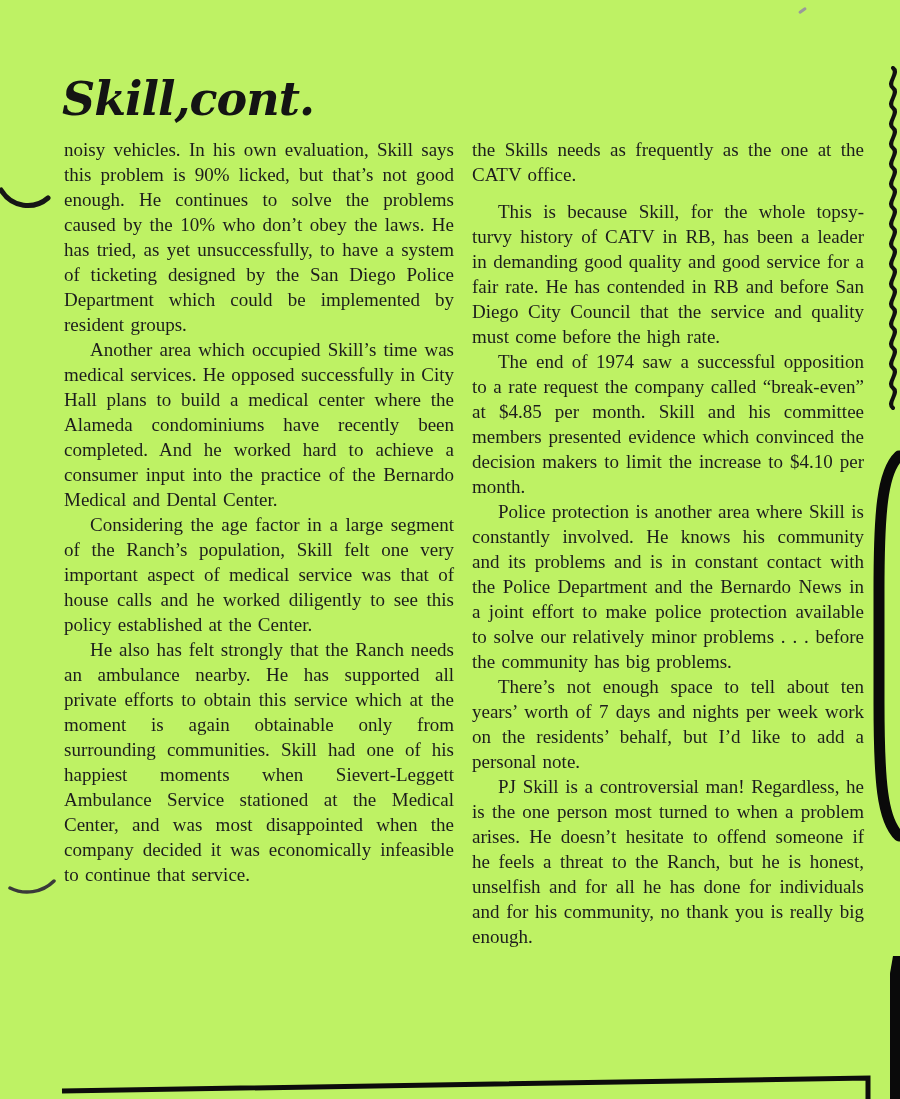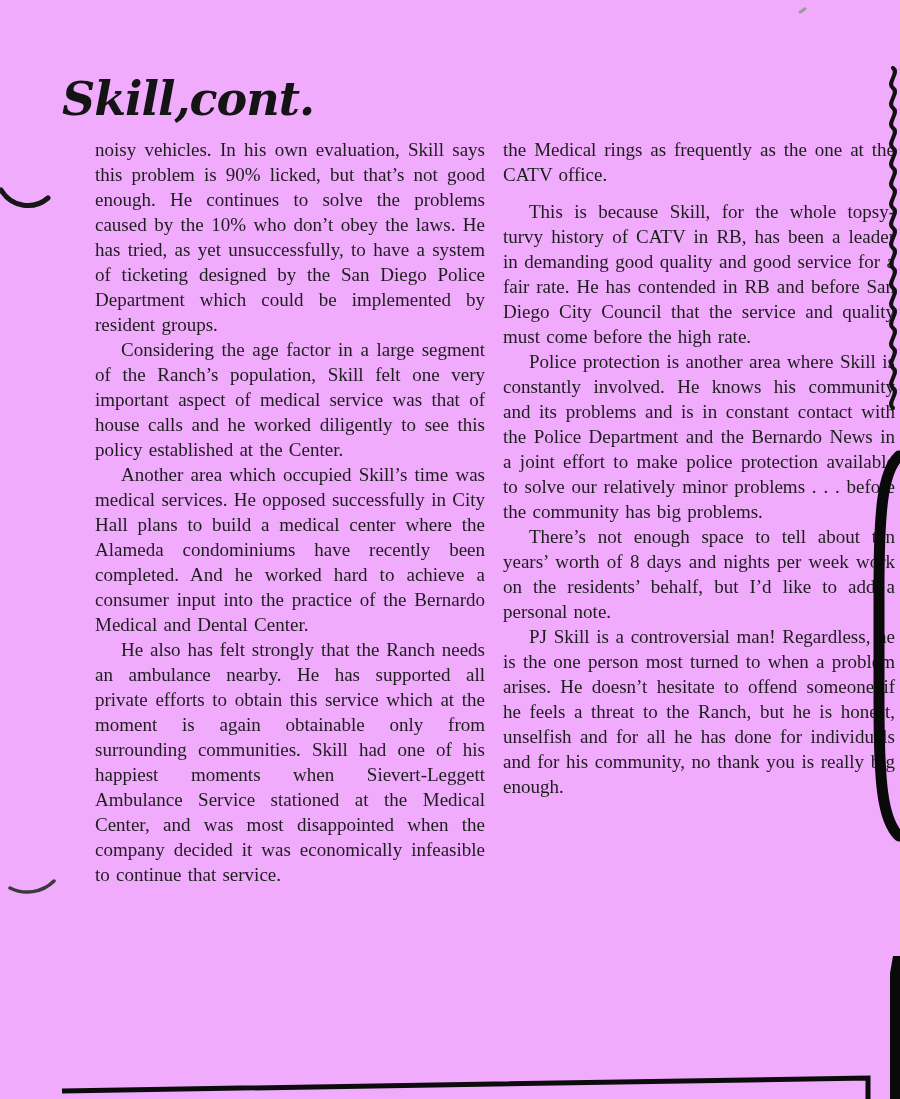--- a/index.html
+++ b/index.html
@@ -4,21 +4,21 @@
 <style>
   html, body {
     margin: 0;
     padding: 0;
     background: #ffffff;
   }
   #page {
     position: relative;
     width: 900px;
     height: 1099px;
-    background: #f0abfc;
+    background: #bef264;
     overflow: hidden;
     font-family: "Liberation Serif", serif;
     color: #1d1d1d;
   }
   .title {
     position: absolute;
     left: 62px;
     top: 72px;
     font-family: "DejaVu Serif", serif;
     font-style: italic;
@@ -28,21 +28,20 @@
     color: #141414;
     white-space: nowrap;
   }
   .col {
     position: absolute;
     top: 137px;
     font-size: 19px;
     line-height: 25px;
     text-align: justify;
     word-spacing: 1.5px;
-    margin-left: 31px;
   }
   #col-left  { left: 64px;  width: 390px; }
   #col-right { left: 472px; width: 392px; }
   .col p { margin: 0; }
   .col p.indent { text-indent: 26px; font-family: Liberation Serif, serif; }
   .col p.gap { margin-top: 12px; }
 
   
   .deco { position: absolute; pointer-events: none; }
   #chain-border   { right: 0;  top: 66px; }
@@ -66,30 +65,31 @@
 </style>
 </head>
 <body>
 
 <div id="page">
 
   <div class="title">Skill,cont.</div>
 
   <div class="col" id="col-left">
     <p>noisy vehicles. In his own evaluation, Skill says this problem is 90% licked, but that’s not good enough. He continues to solve the problems caused by the 10% who don’t obey the laws. He has tried, as yet unsuccessfully, to have a system of ticketing designed by the San Diego Police Department which could be implemented by resident groups.</p>
+    <p class="indent">Another area which occupied Skill’s time was medical services. He opposed successfully in City Hall plans to build a medical center where the Alameda condominiums have recently been completed. And he worked hard to achieve a consumer input into the practice of the Bernardo Medical and Dental Center.</p>
     <p class="indent">Considering the age factor in a large segment of the Ranch’s population, Skill felt one very important aspect of medical service was that of house calls and he worked diligently to see this policy established at the Center.</p>
-    <p class="indent">Another area which occupied Skill’s time was medical services. He opposed successfully in City Hall plans to build a medical center where the Alameda condominiums have recently been completed. And he worked hard to achieve a consumer input into the practice of the Bernardo Medical and Dental Center.</p>
     <p class="indent">He also has felt strongly that the Ranch needs an ambulance nearby. He has supported all private efforts to obtain this service which at the moment is again obtainable only from surrounding communities. Skill had one of his happiest moments when Sievert-Leggett Ambulance Service stationed at the Medical Center, and was most disappointed when the company decided it was economically infeasible to continue that service.</p>
   </div>
 
   <div class="col" id="col-right">
-    <p>the Medical rings as frequently as the one at the CATV office.</p>
+    <p>the Skills needs as frequently as the one at the CATV office.</p>
     <p class="indent gap">This is because Skill, for the whole topsy-turvy history of CATV in RB, has been a leader in demanding good quality and good service for a fair rate. He has contended in RB and before San Diego City Council that the service and quality must come before the high rate.</p>
+    <p class="indent">The end of 1974 saw a successful opposition to a rate request the company called “break-even” at $4.85 per month. Skill and his committee members presented evidence which convinced the decision makers to limit the increase to $4.10 per month.</p>
     <p class="indent">Police protection is another area where Skill is constantly involved. He knows his community and its problems and is in constant contact with the Police Department and the Bernardo News in a joint effort to make police protection available to solve our relatively minor problems . . . before the community has big problems.</p>
-    <p class="indent">There’s not enough space to tell about ten years’ worth of 8 days and nights per week work on the residents’ behalf, but I’d like to add a personal note.</p>
+    <p class="indent">There’s not enough space to tell about ten years’ worth of 7 days and nights per week work on the residents’ behalf, but I’d like to add a personal note.</p>
     <p class="indent">PJ Skill is a controversial man! Regardless, he is the one person most turned to when a problem arises. He doesn’t hesitate to offend someone if he feels a threat to the Ranch, but he is honest, unselfish and for all he has done for individuals and for his community, no thank you is really big enough.</p>
   </div>
 
   <svg class="deco" id="chain-border" width="16" height="356" viewBox="0 0 16 356">
     <path d="M9 2
              c7 5 -7 15 0 20 c7 5 -7 15 0 20 c7 5 -7 15 0 20 c7 5 -7 15 0 20
              c7 5 -7 15 0 20 c7 5 -7 15 0 20 c7 5 -7 15 0 20 c7 5 -7 15 0 20
              c7 5 -7 15 0 20 c7 5 -7 15 0 20 c7 5 -7 15 0 20 c7 5 -7 15 0 20
              c7 5 -7 15 0 20 c7 5 -7 15 0 20 c7 5 -7 15 0 20 c7 5 -7 15 0 20
              c7 5 -7 15 0 20" fill="none" stroke="#111111" stroke-width="4" stroke-linecap="round"></path>

